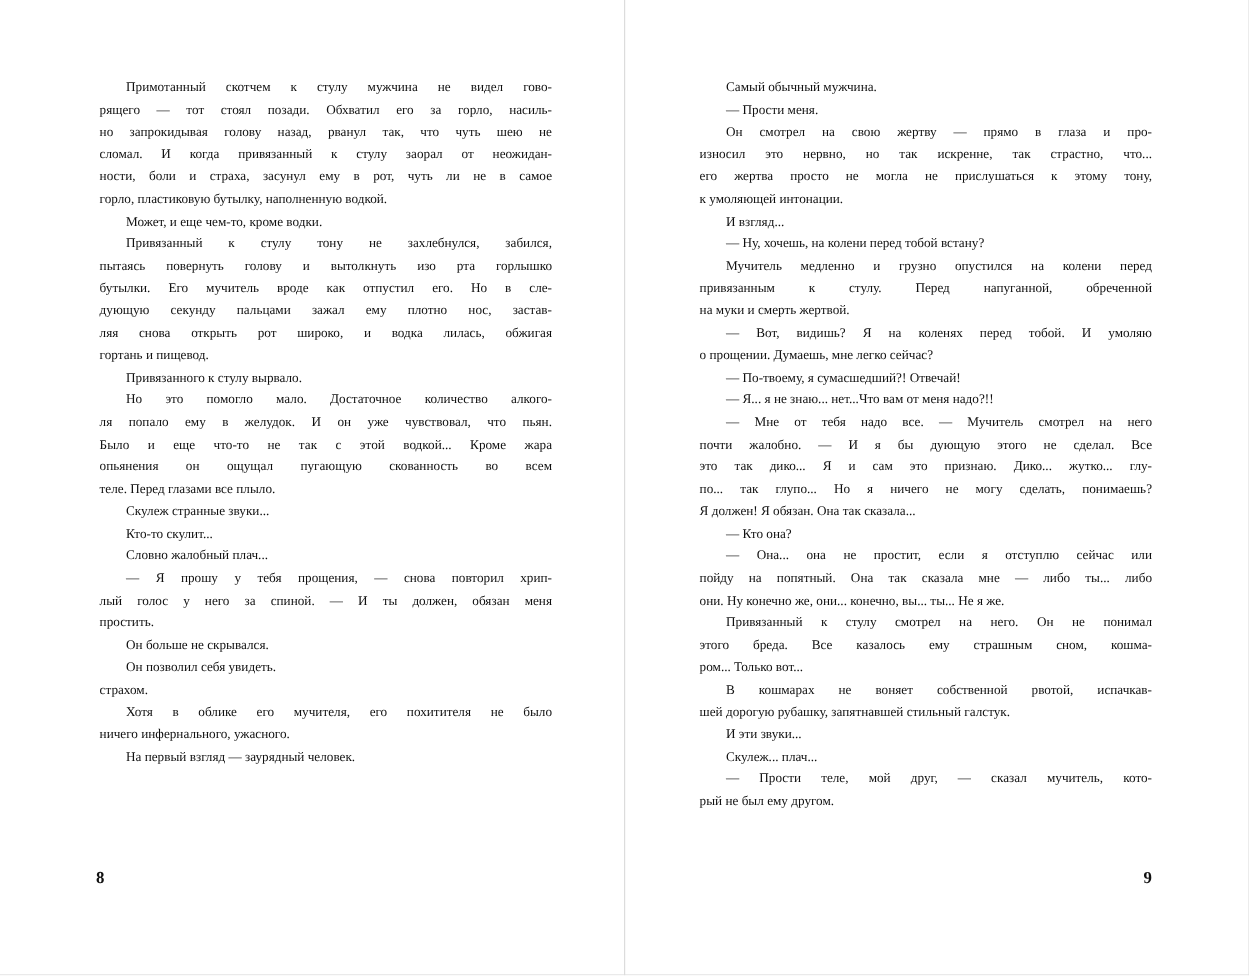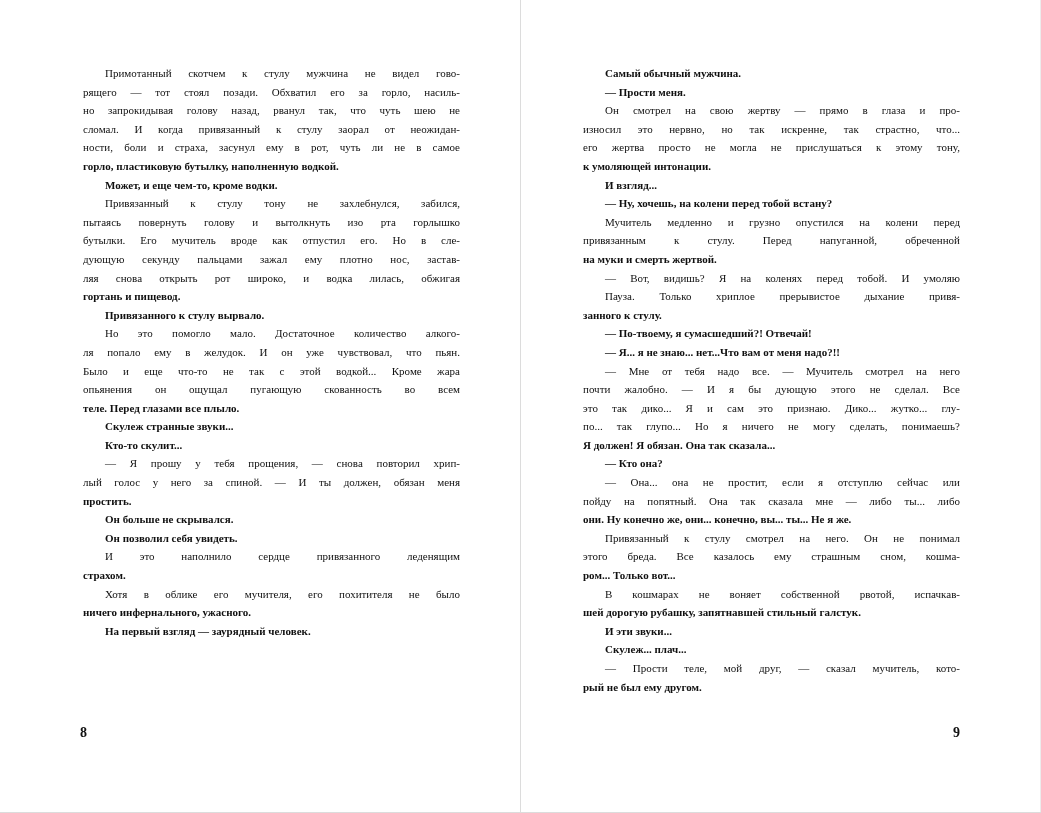--- a/index.html
+++ b/index.html
@@ -53,21 +53,20 @@
   .para { margin: 0; padding: 0; }
   .line {
     height: 18.6px;
     overflow: visible;
     text-align: justify;
     text-align-last: justify;
   }
   .line.last {
     text-align: left;
     text-align-last: left;
-    font-weight: bold;
   }
   .line.first { text-indent: 22px; }
   .pagenum {
     position: absolute;
     top: 724px;
     font-size: 14px;
     font-weight: bold;
     line-height: 18px;
     color: #111;
   }
@@ -113,32 +112,34 @@
         <div class="line">опьянения он ощущал пугающую скованность во всем</div>
         <div class="line last">теле. Перед глазами все плыло.</div>
       </div>
       <div class="para">
         <div class="line first last">Скулеж странные звуки...</div>
       </div>
       <div class="para">
         <div class="line first last">Кто-то скулит...</div>
       </div>
       <div class="para">
+        <div class="line first last">Словно жалобный плач...</div>
+      </div>
+      <div class="para">
         <div class="line first">— Я прошу у тебя прощения, — снова повторил хрип-</div>
         <div class="line">лый голос у него за спиной. — И ты должен, обязан меня</div>
         <div class="line last">простить.</div>
       </div>
       <div class="para">
         <div class="line first last">Он больше не скрывался.</div>
       </div>
       <div class="para">
         <div class="line first last">Он позволил себя увидеть.</div>
       </div>
       <div class="para">
-        <div class="line first">И это наполнило сердце привязанного леденящим</div>
         <div class="line last">страхом.</div>
       </div>
       <div class="para">
         <div class="line first">Хотя в облике его мучителя, его похитителя не было</div>
         <div class="line last">ничего инфернального, ужасного.</div>
       </div>
       <div class="para">
         <div class="line first last">На первый взгляд — заурядный человек.</div>
       </div>
     </div>
@@ -162,24 +163,21 @@
       <div class="para">
         <div class="line first last">— Ну, хочешь, на колени перед тобой встану?</div>
       </div>
       <div class="para">
         <div class="line first">Мучитель медленно и грузно опустился на колени перед</div>
         <div class="line">привязанным к стулу. Перед напуганной, обреченной</div>
         <div class="line last">на муки и смерть жертвой.</div>
       </div>
       <div class="para">
         <div class="line first">— Вот, видишь? Я на коленях перед тобой. И умоляю</div>
-      </div>
-      <div class="para">
-        <div class="line first">Пауза. Только хриплое прерывистое дыхание привя-</div>
-        <div class="line last">занного к стулу.</div>
+        <div class="line last">о прощении. Думаешь, мне легко сейчас?</div>
       </div>
       <div class="para">
         <div class="line first last">— По-твоему, я сумасшедший?! Отвечай!</div>
       </div>
       <div class="para">
         <div class="line first last">— Я... я не знаю... нет...Что вам от меня надо?!!</div>
       </div>
       <div class="para">
         <div class="line first">— Мне от тебя надо все. — Мучитель смотрел на него</div>
         <div class="line">почти жалобно. — И я бы дующую этого не сделал. Все</div>

